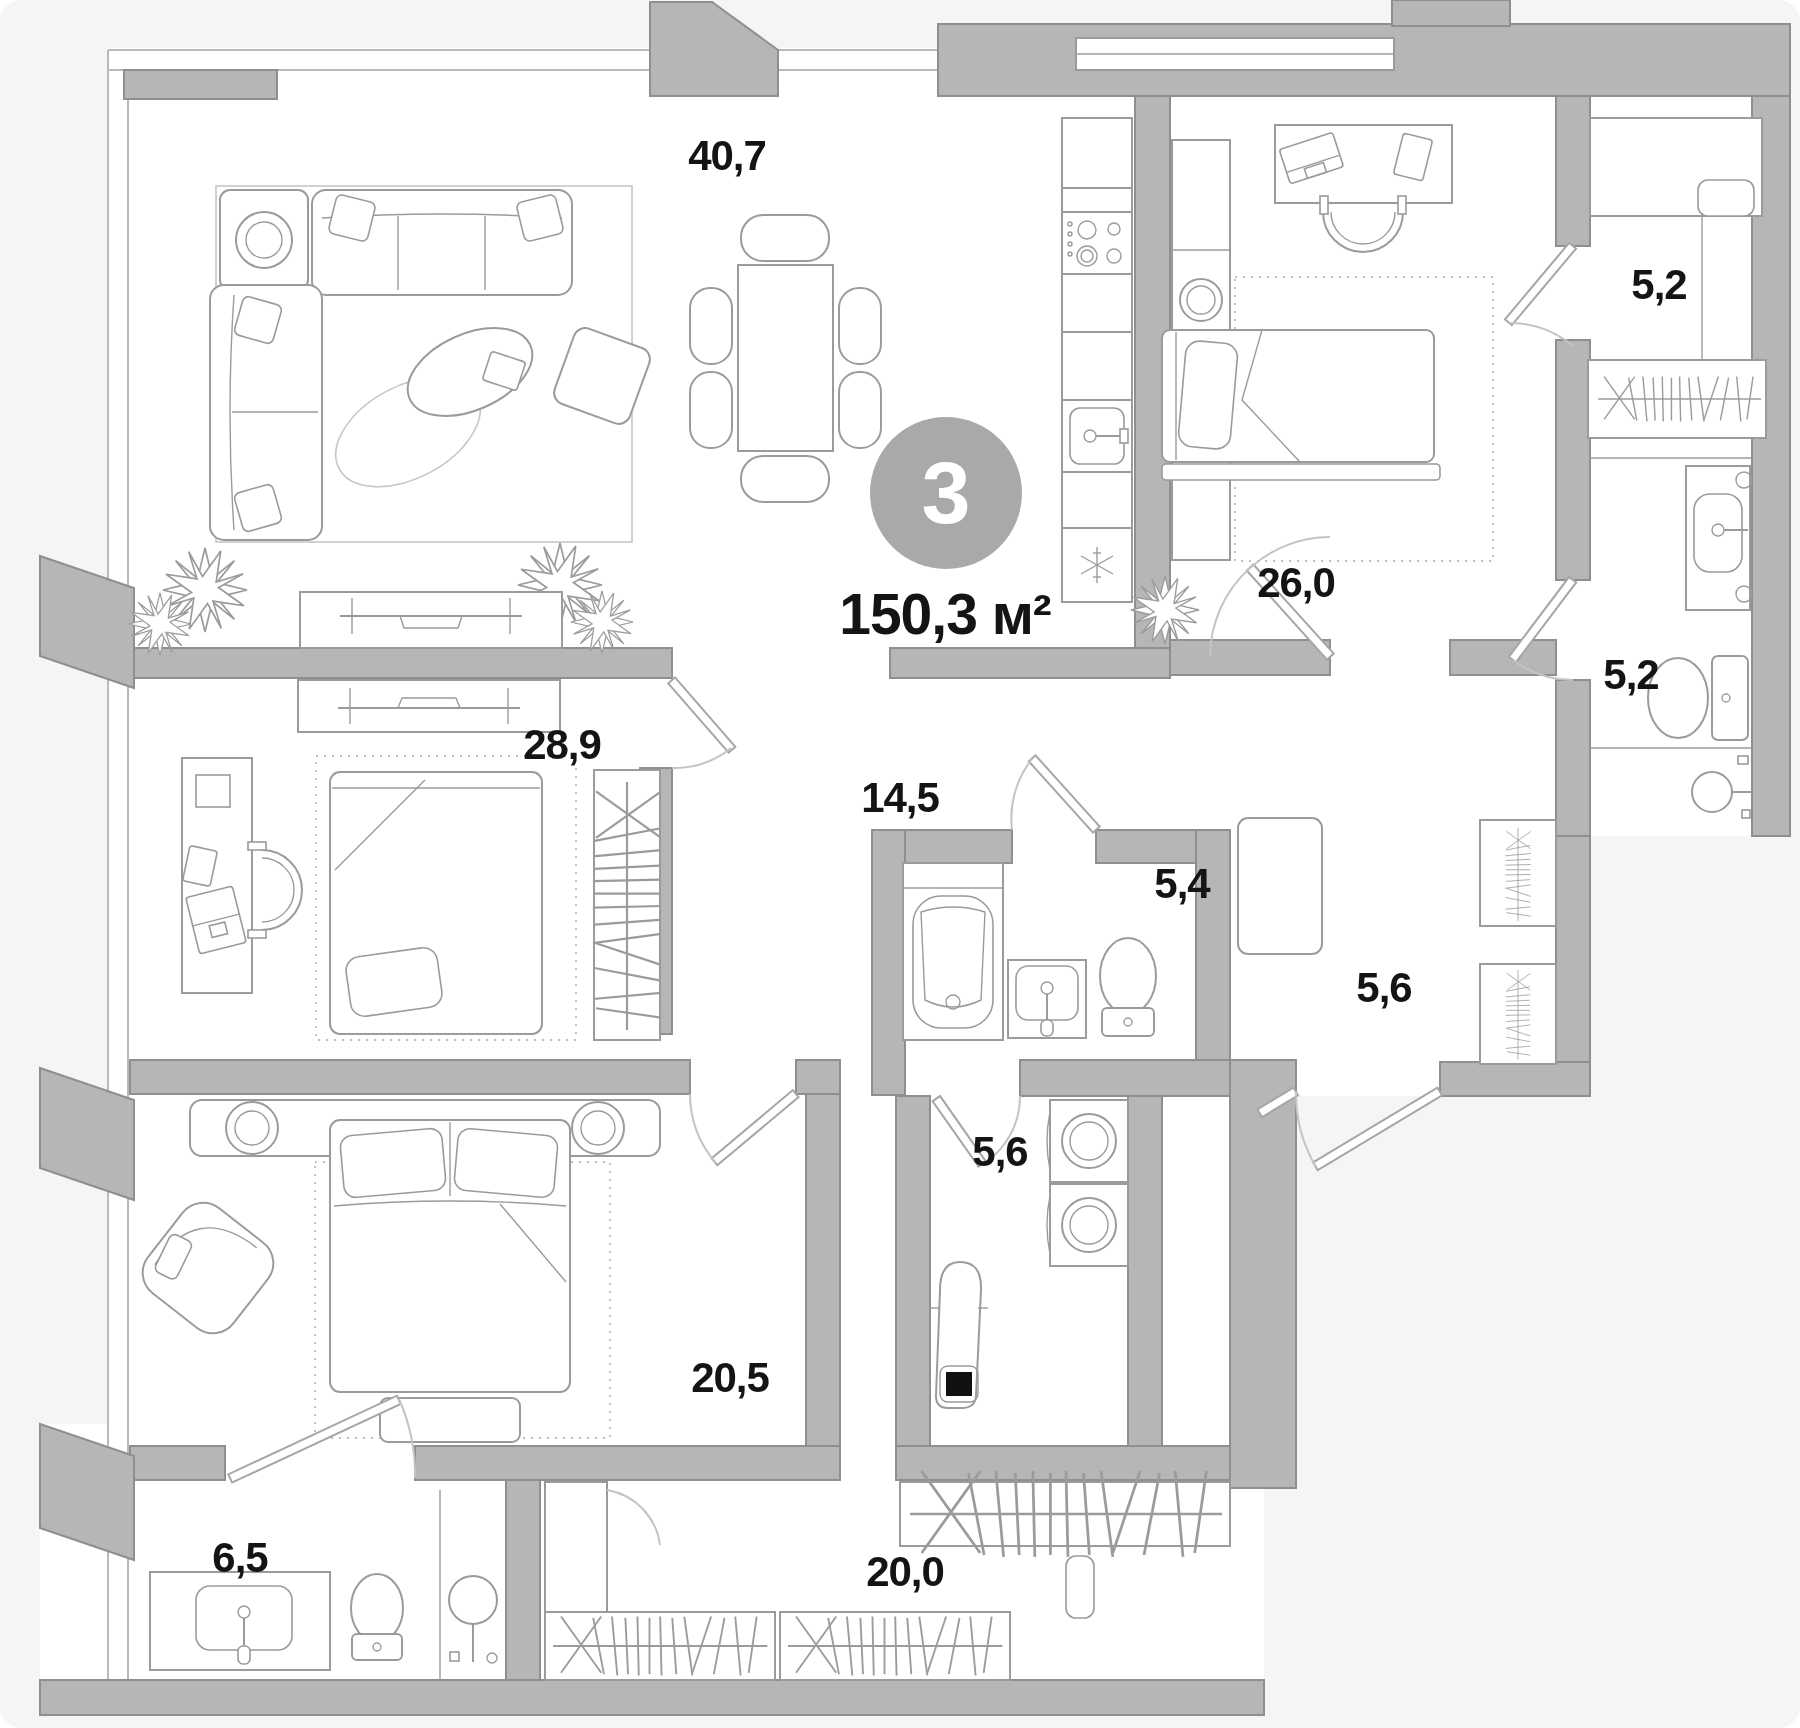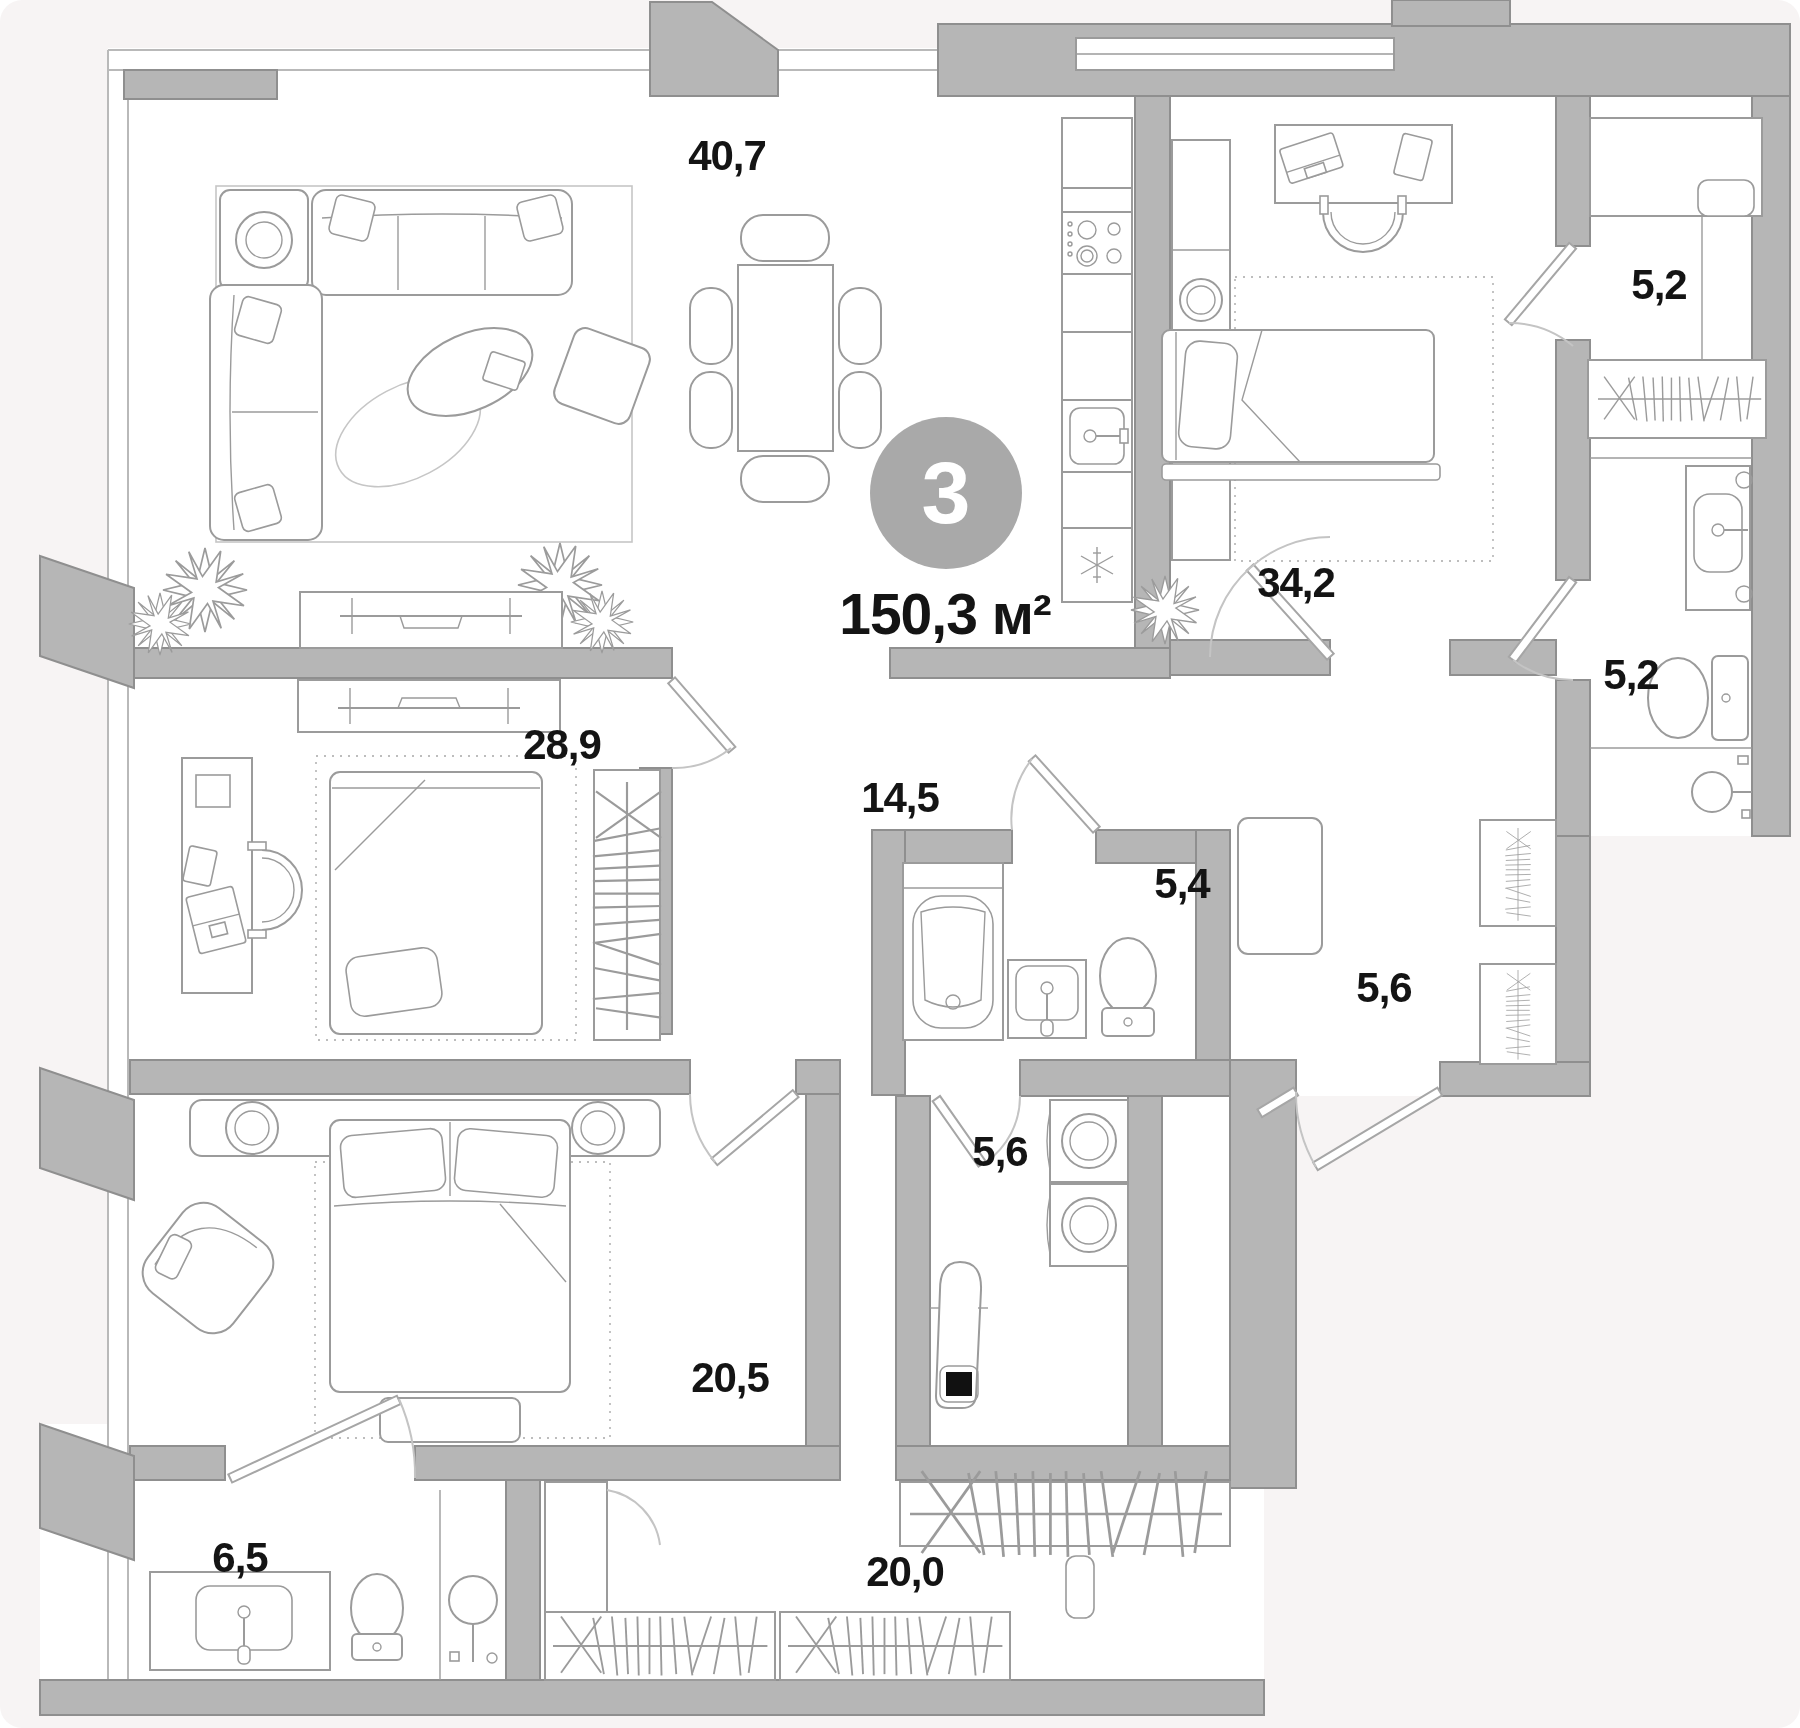--- a/index.html
+++ b/index.html
@@ -458,21 +458,21 @@
     </g>
     <g>
       <rect class="door" x="1440" y="1088" width="145" height="9" transform="rotate(149 1440 1092)"></rect>
       <rect class="door" x="1296" y="1088" width="42" height="9" transform="rotate(149 1296 1092)"></rect>
       <path class="arc" d="M1316,1167 A145 145 0 0 1 1296,1092"></path>
     </g>
   </g>
 </svg>
 
   <div class="room-label lbl-living">40,7</div>
-  <div class="room-label lbl-b183">34,2</div>
+  <div class="room-label lbl-b183">26,0</div>
   <div class="room-label lbl-w52">5,2</div>
   <div class="room-label lbl-bath52">5,2</div>
   <div class="room-label lbl-b181">28,9</div>
   <div class="room-label lbl-hall">14,5</div>
   <div class="room-label lbl-bath54">5,4</div>
   <div class="room-label lbl-corr">5,6</div>
   <div class="room-label lbl-laundry">5,6</div>
   <div class="room-label lbl-b205">20,5</div>
   <div class="room-label lbl-bath49">6,5</div>
   <div class="room-label lbl-w100">20,0</div>

